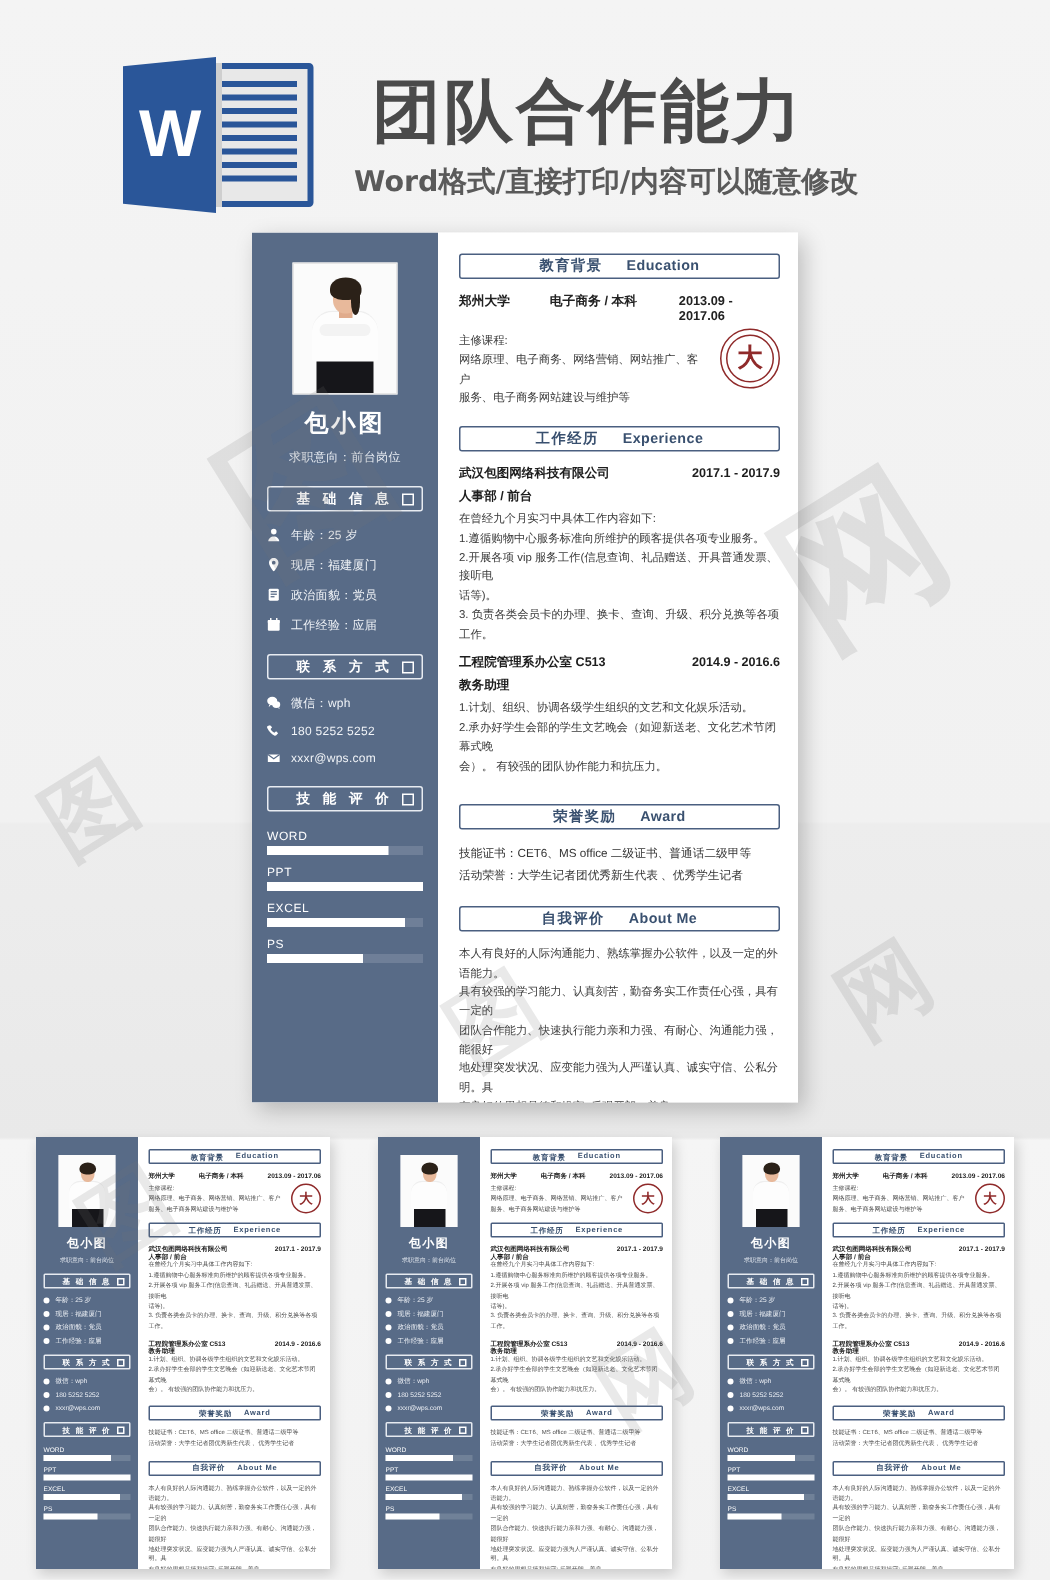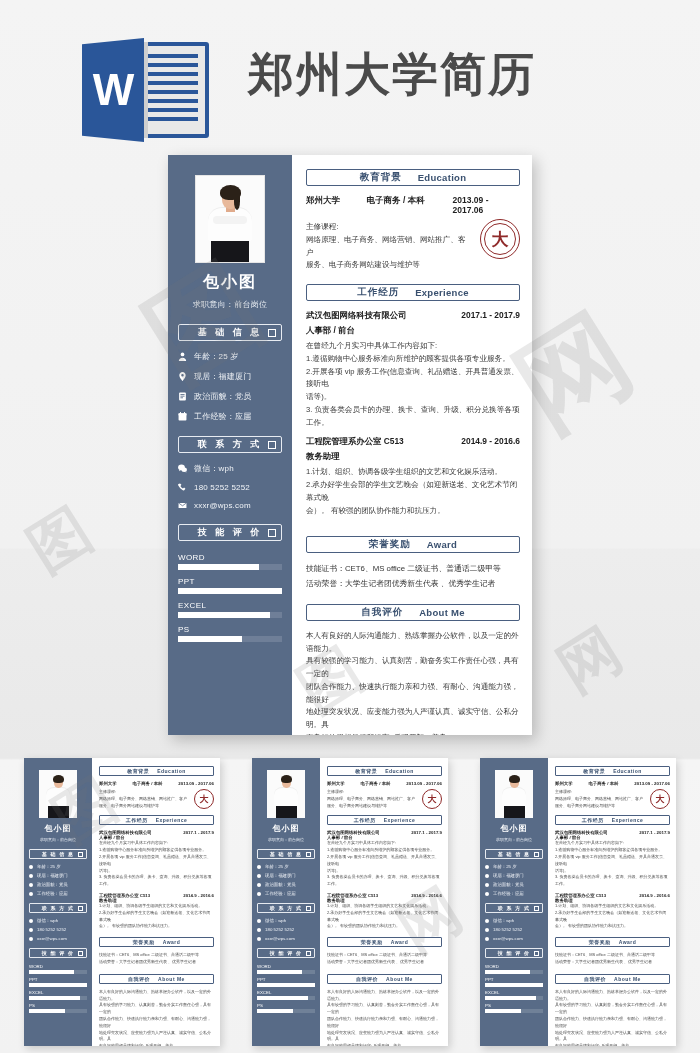--- a/index.html
+++ b/index.html
@@ -192,21 +192,22 @@
           <i></i>
           <i></i>
           <i></i>
           <i></i>
           <i></i>
           <i></i>
       </div>
       <div class="wi-fold"></div>
       <div class="wi-w">W</div>
     </div>
-    <div class="banner-title">郑州大学简历</div>
+    <div class="banner-title">团队合作能力</div>
+    <div class="banner-sub">Word格式/直接打印/内容可以随意修改</div>
   </div>
 
   <div class="resume-card">
 
     <div class="sidebar">
       <div class="photo">
         <div class="ph-bg"></div>
         <div class="ph-skirt"></div>
         <div class="ph-body"></div>
         <div class="ph-arm"></div>

